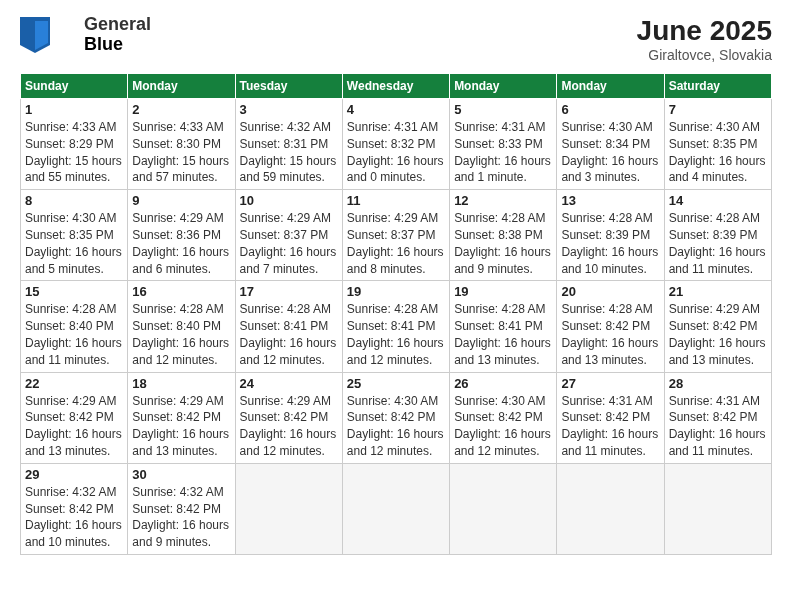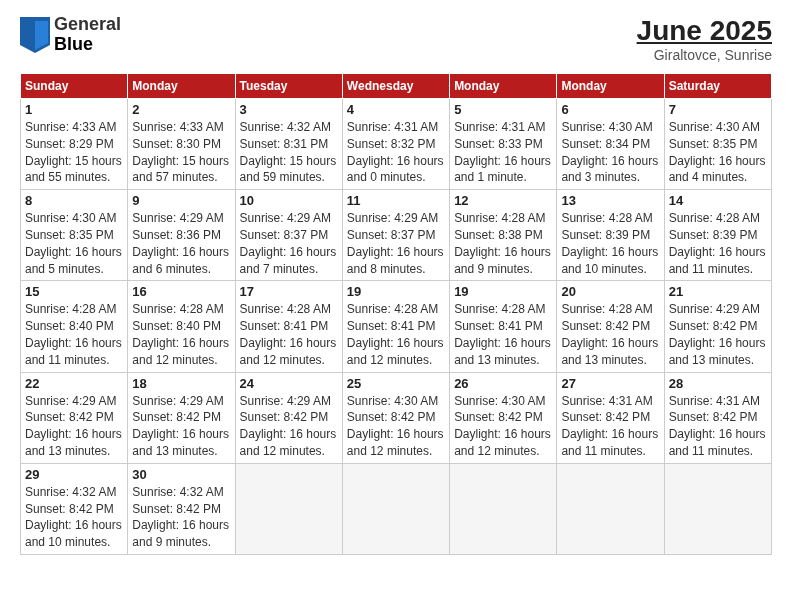--- a/index.html
+++ b/index.html
@@ -25,49 +25,49 @@
     .logo {
       display: flex;
       align-items: center;
     }
     .logo-text {
       display: flex;
       flex-direction: column;
       font-size: 18px;
       font-weight: bold;
       line-height: 1.1;
+      margin-left: 30px;
     }
     .logo-general { color: #333; }
     .logo-blue { color: #000000; }
     .logo-icon {
       width: 30px;
       height: 36px;
       margin-right: 4px;
       position: relative;
     }
     .title-block {
       text-align: right;
     }
     .month-title {
       font-size: 28px;
       font-weight: bold;
       color: #222;
-      text-decoration: underline;
     }
     .location {
       font-size: 14px;
       color: #555;
     }
     .calendar-table {
       width: 100%;
       border-collapse: collapse;
       table-layout: fixed;
     }
     .calendar-table th {
-      background-color: #b91c1c;
+      background-color: #15803d;
       color: #fff;
       font-size: 12px;
       font-weight: bold;
       padding: 5px 4px;
       text-align: left;
       border: 1px solid #fff;
     }
     .calendar-table td {
       border: 1px solid #ccc;
       vertical-align: top;
@@ -106,21 +106,21 @@
           <polygon points="2,4 15,4 15,33 2,26" fill="#1a5fa8"></polygon>
         </svg>
       </div>
       <div class="logo-text">
         <span class="logo-general">General</span>
         <span class="logo-blue">Blue</span>
       </div>
     </div>
     <div class="title-block">
       <div class="month-title">June 2025</div>
-      <div class="location">Giraltovce, Sunrise</div>
+      <div class="location">Giraltovce, Slovakia</div>
     </div>
   </div>
 
   <table class="calendar-table">
     <thead>
       <tr>
       <th>Sunday</th>
           <th>Monday</th>
           <th>Tuesday</th>
           <th>Wednesday</th>

